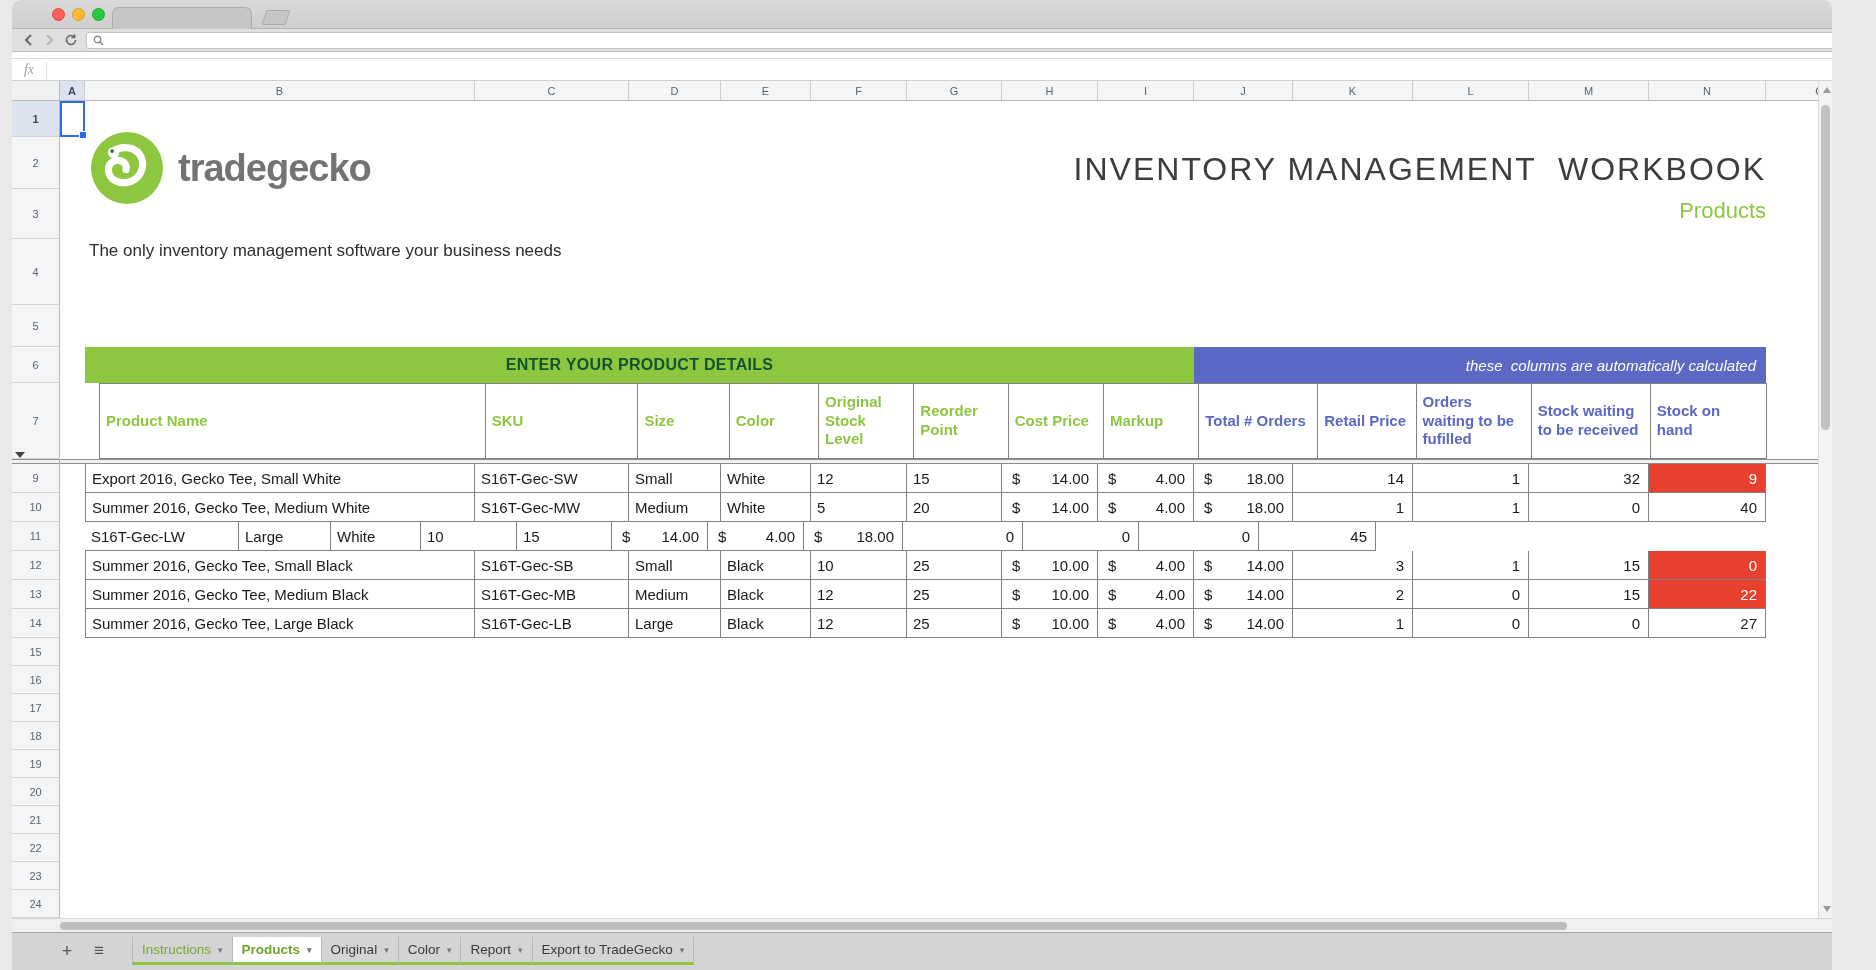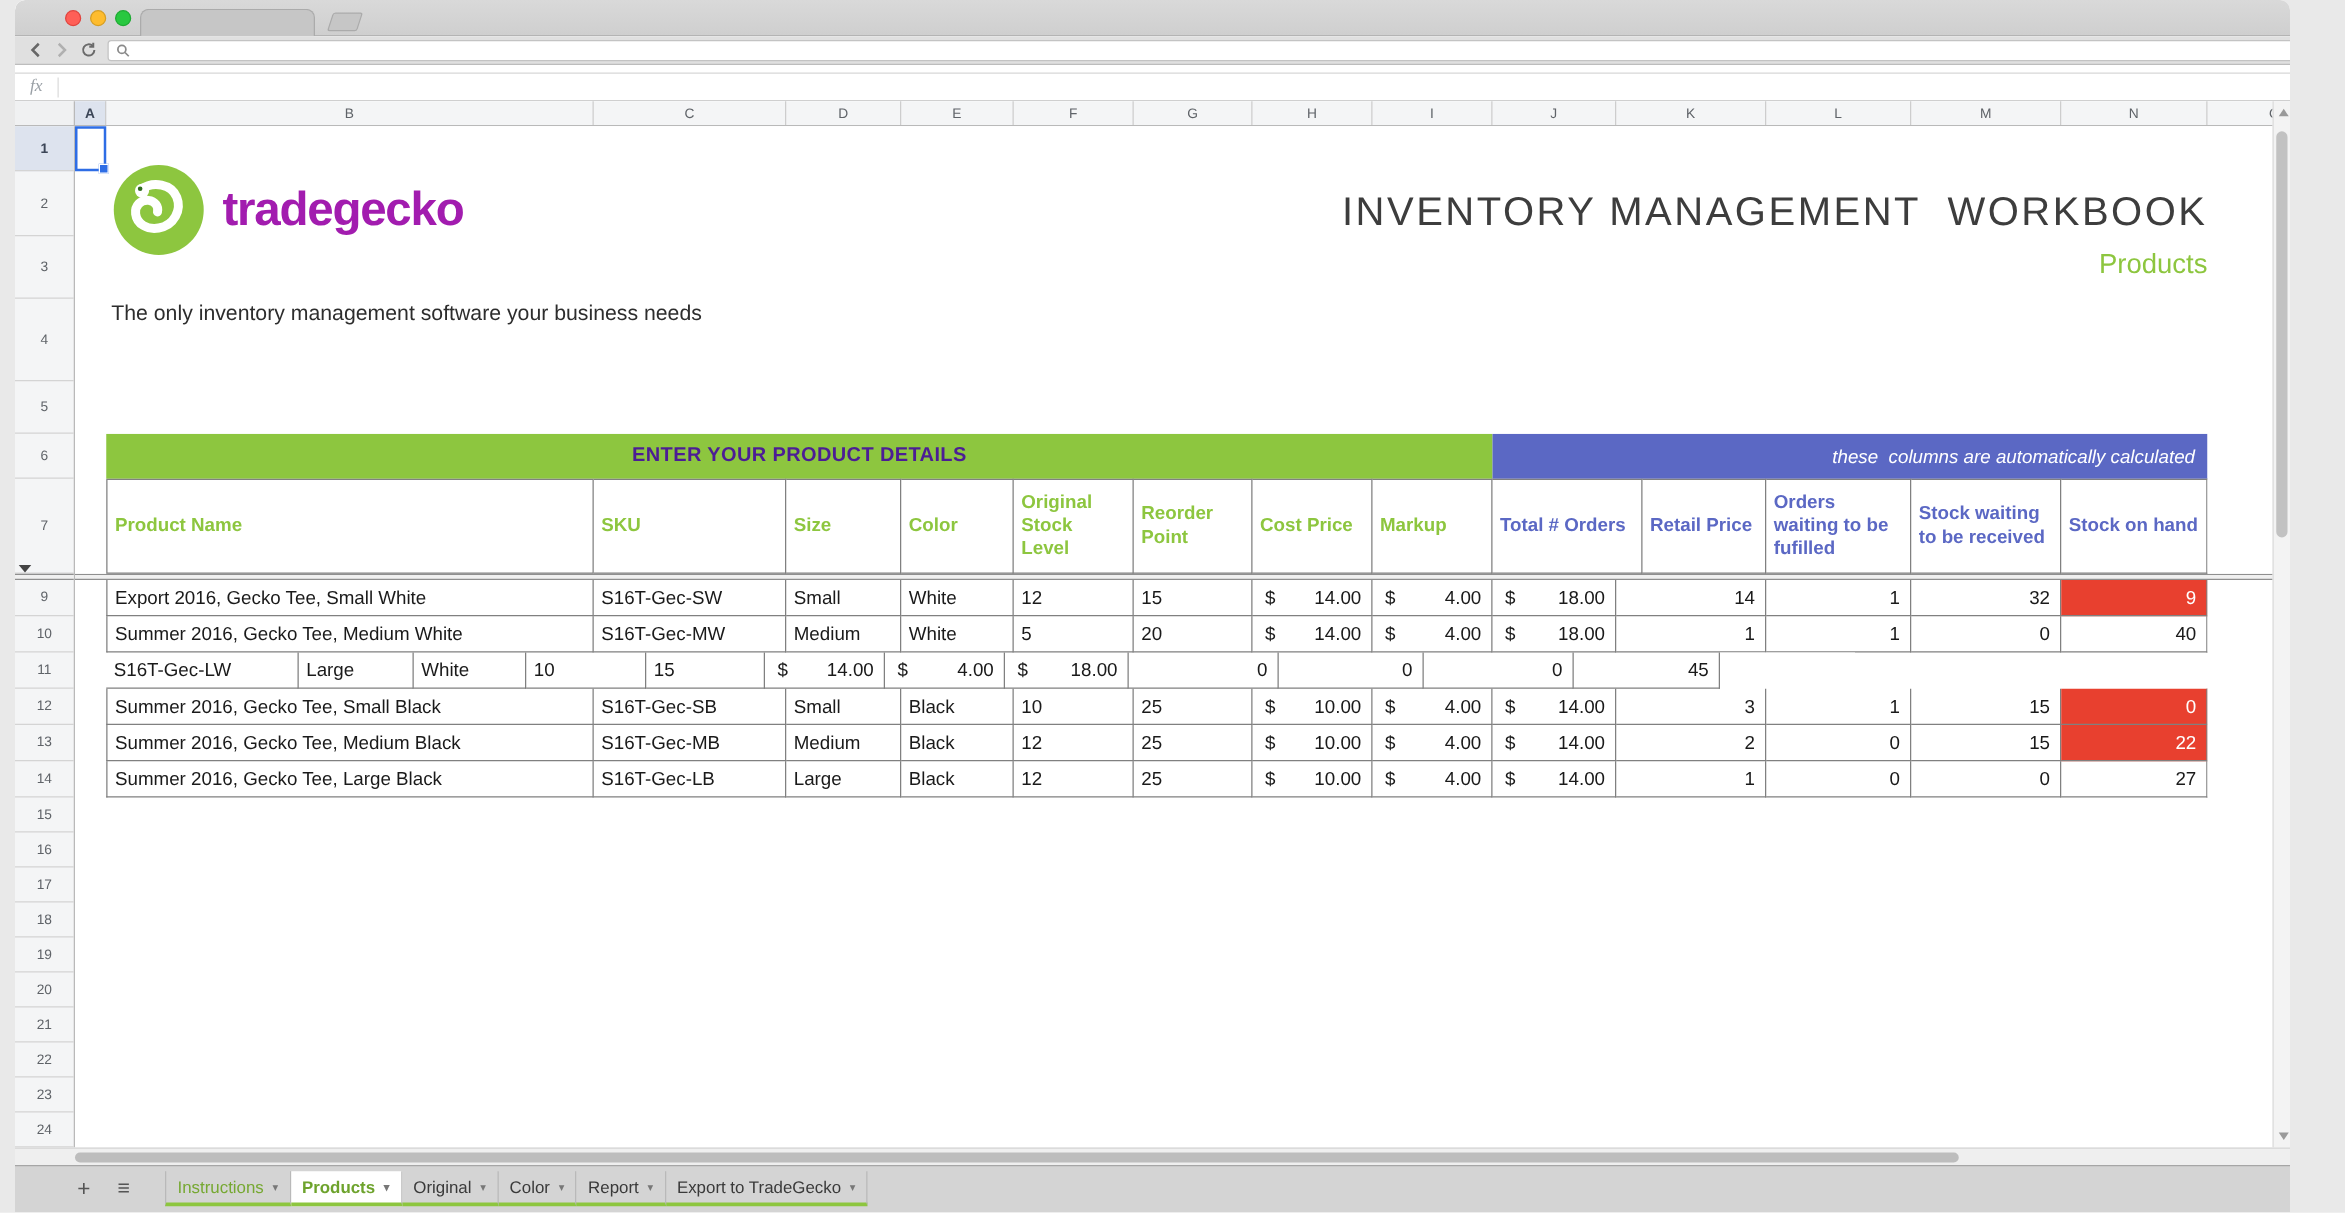--- a/index.html
+++ b/index.html
@@ -46,36 +46,36 @@
   .g36{height:36px}.g52{height:52px}.g50{height:50px}.g66{height:66px}.g42{height:42px}
   .g76{height:76px}.g29{height:29px}.g28{height:28px}
   .gutter-divider { height:5px; background:#f0f0f0; border-top:1px solid #8f8f8f; border-bottom:1px solid #8f8f8f; position:relative; overflow:visible; }
   .hidden-marker { position:absolute; left:3px; top:-8px; width:0; height:0; border-left:5px solid transparent; border-right:5px solid transparent; border-top:6px solid #444; }
 
   .main { position:relative; width:1814px; background:#fff; }
 
   
   .header-zone { position:relative; height:246px; background:#fff; }
   .logo { position:absolute; left:30px; top:30px; display:flex; align-items:center; }
-  .logo-word { margin-left:14px; font-size:38px; font-weight:700; letter-spacing:-1px; color:#a21caf; }
+  .logo-word { margin-left:14px; font-size:38px; font-weight:700; letter-spacing:-1px; color:#737373; }
   .hz-title { position:absolute; right:108px; top:50px; font-size:32px; font-weight:400; letter-spacing:2px; color:#3d3d3d; white-space:pre; }
   .hz-sub { position:absolute; right:108px; top:97px; font-size:22px; color:#8DC63F; }
   .hz-tagline { position:absolute; left:29px; top:140px; font-size:17px; color:#2d2d2d; }
 
   .selection-box { position:absolute; left:0; top:0; width:25px; height:36px; border:2px solid #2e6de5; z-index:5; }
   .selection-box::after { content:""; position:absolute; right:-4px; bottom:-4px; width:6px; height:6px; background:#2e6de5; border:1px solid #fff; }
 
   .row { display:flex; }
   .banner-row { height:36px; }
-  .banner-green { width:1109px; background:#8DC63F; color:#4c1d95; font-weight:bold; font-size:16px; display:flex; align-items:center; justify-content:center; letter-spacing:0.3px; }
+  .banner-green { width:1109px; background:#8DC63F; color:#14532d; font-weight:bold; font-size:16px; display:flex; align-items:center; justify-content:center; letter-spacing:0.3px; }
   .banner-blue { width:572px; background:#5B68C4; color:#fff; font-style:italic; font-size:15px; display:flex; align-items:center; justify-content:flex-end; padding-right:10px; white-space:pre; }
 
   .header-row { height:76px; }
   .hcell { border-right:1px solid #808080; border-bottom:1px solid #808080; border-top:1px solid #808080; display:flex; align-items:center; padding:4px 6px; font-size:15px; font-weight:bold; line-height:1.25; }
-  .hcell.first { border-left:1px solid #808080; }
+  .hcell.first { border-left:1px solid #808080;margin-left:14px; }
   .hgreen { color:#8DC63F; }
   .hblue { color:#5B68C4; }
 
   .data-row { height:29px; }
   .cell { border-right:1px solid #808080; border-bottom:1px solid #808080; font-size:15px; color:#1a1a1a; display:flex; align-items:center; padding:0 6px; overflow:hidden; white-space:nowrap; }
   .cell.first { border-left:1px solid #808080; }
   .cell.num { justify-content:flex-end; padding-right:8px; }
   .cell.money { justify-content:space-between; padding:0 8px 0 10px; }
   .cell.alert { background:#E8402F; color:#fff; }
   .edge { border:none !important; background:#fff; }

